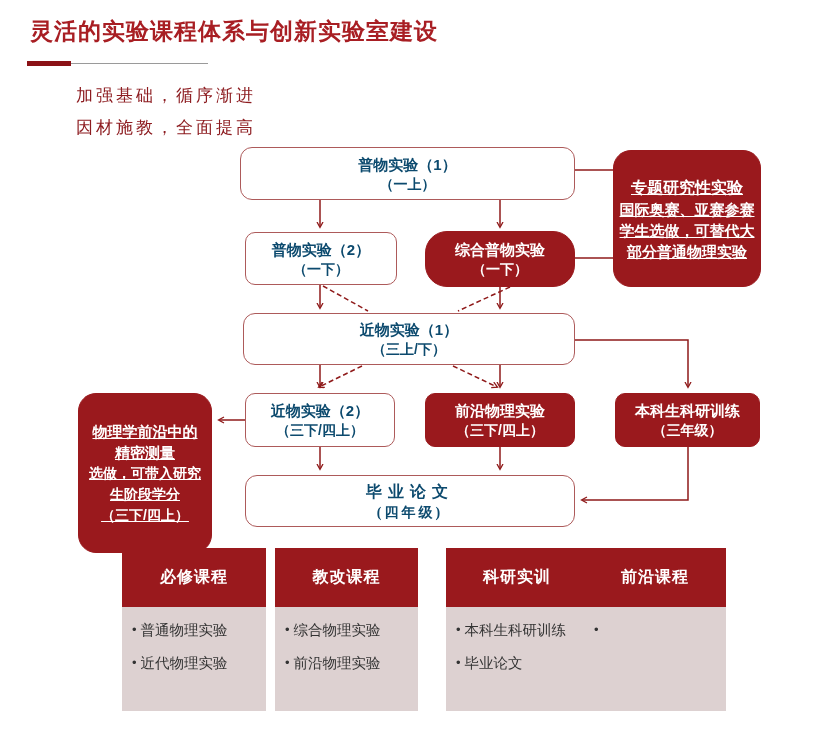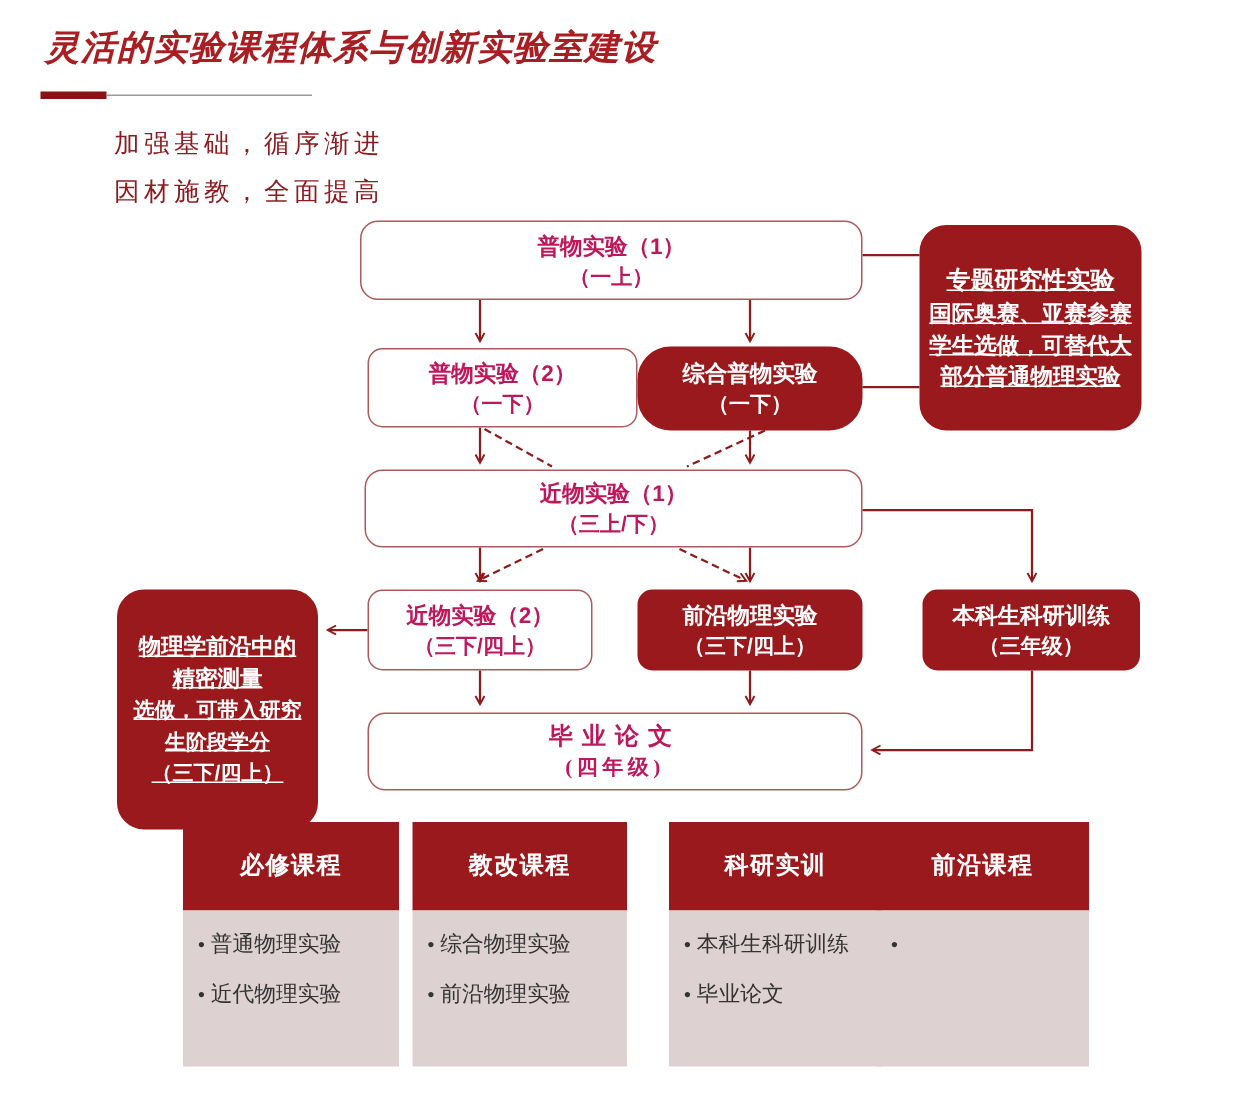--- a/index.html
+++ b/index.html
@@ -1,29 +1,29 @@
 <!DOCTYPE html>
 <html><head>
 <meta charset="utf-8">
 <style>
   html,body{margin:0;padding:0;background:#fff;}
   .canvas{position:relative;width:838px;height:734px;background:#fff;overflow:hidden;
           font-family:"Liberation Sans","DejaVu Sans",sans-serif;}
   
   .page-title{position:absolute;left:30px;top:16px;font-size:23px;font-weight:bold;
-              color:#A81E23;letter-spacing:1px;white-space:nowrap;font-style:italic;}
+              color:#A81E23;letter-spacing:1px;white-space:nowrap;}
   .accent-bar{position:absolute;left:27px;top:61px;width:44px;height:5px;background:#8B1216;}
   .accent-line{position:absolute;left:71px;top:63px;width:137px;height:1px;background:#9A9A9A;}
   .slogan{position:absolute;left:76px;font-size:17px;color:#8D1C20;letter-spacing:3px;
           font-family:Liberation Sans, sans-serif;white-space:nowrap;}
   .slogan.s1{top:84px;} .slogan.s2{top:116px;}
   
   .node{position:absolute;display:flex;flex-direction:column;justify-content:center;
         align-items:center;text-align:center;z-index:2;box-sizing:border-box;}
-  .node.outline{background:#fff;border:1.5px solid #AD5A5A;color:#be185d;}
+  .node.outline{background:#fff;border:1.5px solid #AD5A5A;color:#0c4a6e;}
   .node.filled{background:#9A191D;border:1.5px solid #9A191D;color:#fff;}
   .node .t{font-weight:bold;font-size:15px;line-height:21px;white-space:nowrap;}
   .node .s{font-weight:bold;font-size:14px;line-height:19px;white-space:nowrap;}
   .node .line{font-weight:bold;font-size:15px;line-height:21px;white-space:nowrap;text-decoration:underline;}
   .node .line.big{font-size:16px;line-height:23px;}
   .node.serifbox{font-family:"Liberation Serif","DejaVu Serif",serif;}
   .node.serifbox .t{font-weight:bold;font-size:16px;letter-spacing:6px;line-height:22px;}
   .node.serifbox .s{font-weight:bold;font-size:14px;letter-spacing:3px;line-height:19px;}
   
   .connectors{position:absolute;left:0;top:0;z-index:1;}
@@ -79,21 +79,21 @@
       <path d="M500,447 V469" marker-end="url(#arr)"></path>
       <path d="M688,447 V500 H582" marker-end="url(#arr)"></path>
     </g>
   </svg>
 
   <div class="node outline" style="left:240px;top:147px;width:335px;height:53px;border-radius:12px;">
     <div class="t">普物实验（1）</div>
     <div class="s">（一上）</div>
   </div>
 
-  <div class="node outline" style="left:245px;top:232px;width:180px;height:53px;border-radius:10px;">
+  <div class="node outline" style="left:245px;top:232px;width:152px;height:53px;border-radius:10px;">
     <div class="t">普物实验（2）</div>
     <div class="s">（一下）</div>
   </div>
 
   <div class="node filled" style="left:425px;top:231px;width:150px;height:56px;border-radius:22px;">
     <div class="t">综合普物实验</div>
     <div class="s">（一下）</div>
   </div>
 
   <div class="node filled" style="left:613px;top:150px;width:148px;height:137px;border-radius:18px;">

